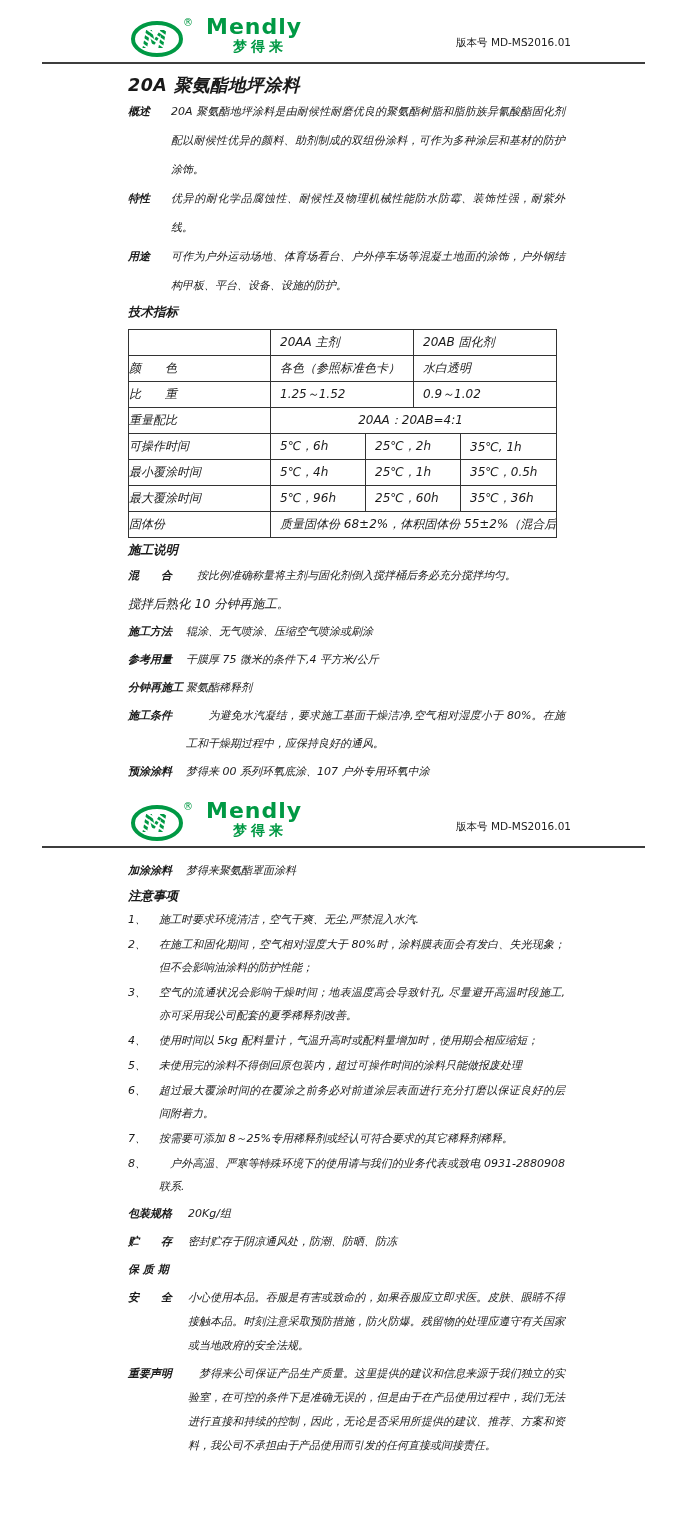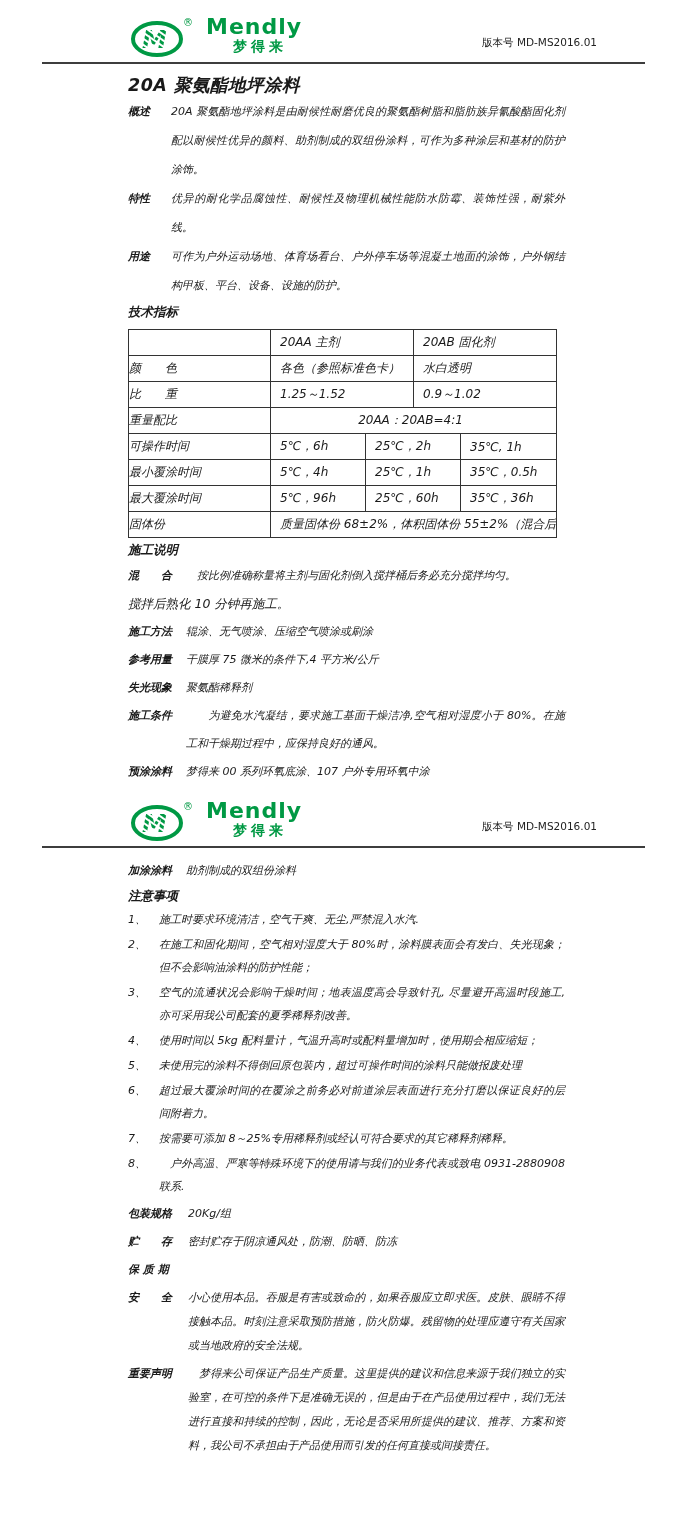--- a/index.html
+++ b/index.html
@@ -17,21 +17,21 @@
   
   .page-header {
     margin:0 42px; padding:16px 0 4px 0;
     border-bottom:2px solid #3d3d3d;
     display:flex; justify-content:space-between; align-items:flex-end;
   }
   .brand { display:flex; align-items:flex-start; margin-left:88px; }
   .brand-text { margin-left:12px;text-align:center; }
   .brand-en { color:var(--green); font-weight:bold; font-size:22px; letter-spacing:1px; line-height:1; }
   .brand-cn { color:var(--green); font-weight:bold; font-size:14px; letter-spacing:4px; line-height:1.2; margin-left:12px; }
-  .version { font-size:10.5px; color:#222; margin-right:48px; padding-bottom:8px; white-space:nowrap; }
+  .version { font-size:10.5px; color:#222; margin-right:74px; padding-bottom:8px; white-space:nowrap; }
 
   .content { margin-left:128px; width:437px;font-style:italic; }
 
   .doc-title { font-size:17.5px; font-weight:bold; margin-top:9px; letter-spacing:0.5px; }
 
   
   .para { display:flex; font-size:11px; text-align:justify; }
   .para .lbl { font-weight:bold; flex:0 0 auto; white-space:nowrap; }
   .para .txt { flex:1 1 auto; }
   .sec1 .para { line-height:29px; }
@@ -169,21 +169,21 @@
       <div class="cont-line">搅拌后熟化 10 分钟再施工。</div>
       <div class="para">
         <span class="lbl">施工方法</span>
         <span class="txt">辊涂、无气喷涂、压缩空气喷涂或刷涂</span>
       </div>
       <div class="para">
         <span class="lbl">参考用量</span>
         <span class="txt">干膜厚 75 微米的条件下,4 平方米/公斤</span>
       </div>
       <div class="para">
-        <span class="lbl">失光现象</span>
+        <span class="lbl">分钟再施工</span>
         <span class="txt">聚氨酯稀释剂</span>
       </div>
       <div class="para">
         <span class="lbl">施工条件</span>
         <span class="txt">　　为避免水汽凝结，要求施工基面干燥洁净,空气相对湿度小于 80%。在施工和干燥期过程中，应保持良好的通风。</span>
       </div>
       <div class="para">
         <span class="lbl">预涂涂料</span>
         <span class="txt">梦得来 00 系列环氧底涂、107 户外专用环氧中涂</span>
       </div>
@@ -208,21 +208,21 @@
         <div class="brand-en">Mendly</div>
         <div class="brand-cn">梦得来</div>
       </div>
     </div>
     <div class="version">版本号 MD-MS2016.01</div>
   </div>
 
   <div class="content p2-content">
     <div class="para topcoat">
       <span class="lbl">加涂涂料</span>
-      <span class="txt">助剂制成的双组份涂料</span>
+      <span class="txt">梦得来聚氨酯罩面涂料</span>
     </div>
 
     <div class="sec-head">注意事项</div>
 
     <div class="notes">
       <div class="para">
         <span class="lbl">1、</span>
         <span class="txt">施工时要求环境清洁，空气干爽、无尘,严禁混入水汽.</span>
       </div>
       <div class="para">

